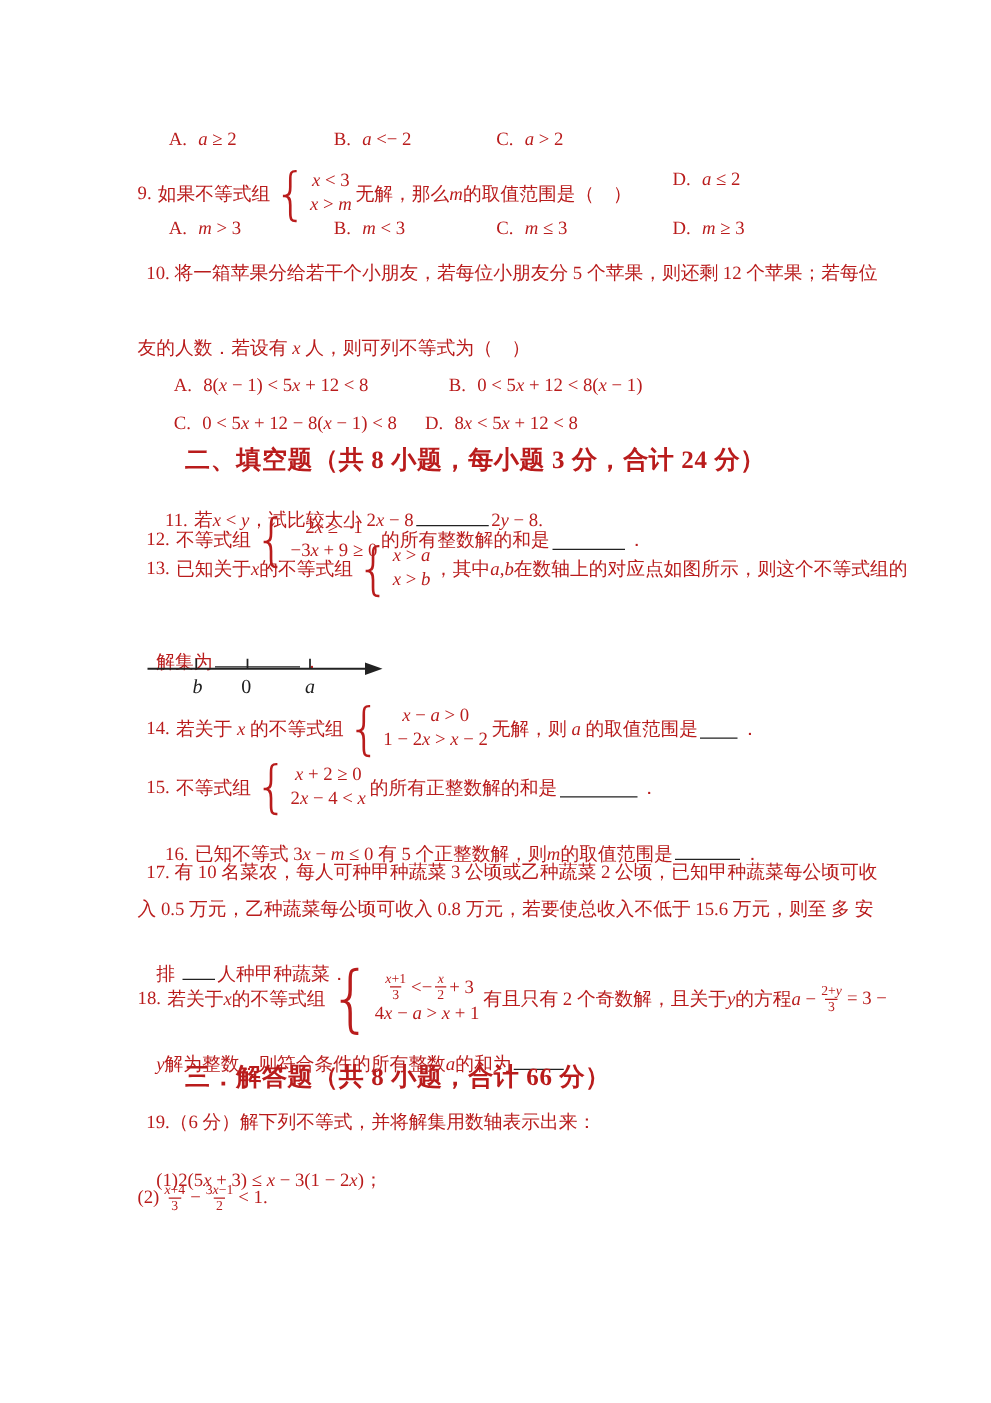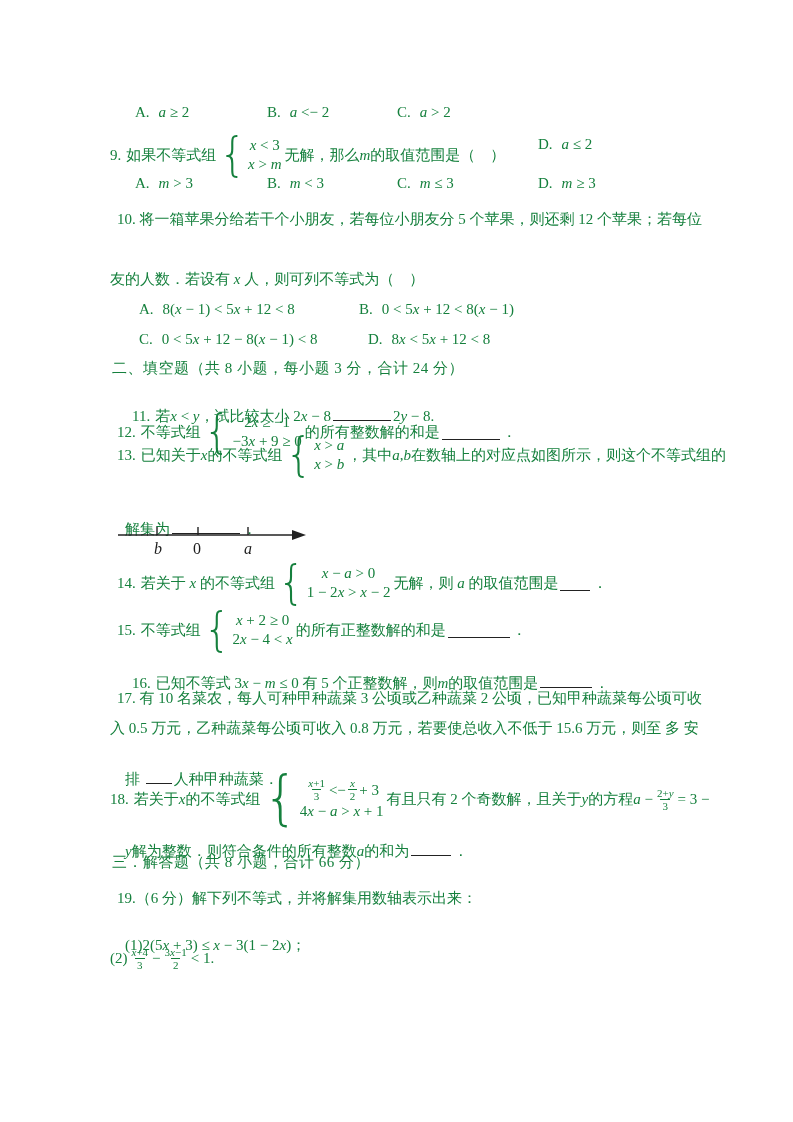--- a/index.html
+++ b/index.html
@@ -3,30 +3,30 @@
 <meta charset="utf-8">
 <style>
   html,body { margin:0; padding:0; background:#e8e8e8; }
   .page {
     position:relative;
     width:793px; height:1122px;
     margin:0 auto;
     background:#ffffff;
     font-family:"Liberation Serif","DejaVu Serif",serif;
     font-size:15px;
-    color:#15803d;
+    color:#b91c1c;
     overflow:hidden;
   }
   .row { position:absolute; white-space:pre; line-height:20px; }
   .frow { position:absolute; display:flex; align-items:center; white-space:pre; }
   .optrow { position:absolute; left:0; width:100%; height:22px; }
   .opt { position:absolute; top:0; white-space:pre; }
   .olabel { margin-right:9px; }
   .qnum { margin-right:5px; }
-  .heading { font-weight:normal; font-size:15px; letter-spacing:0.5px; }
+  .heading { font-weight:bold; font-size:20px; letter-spacing:0.5px;margin-left:36px; }
   .cases { display:inline-flex; align-items:center; margin:0 3px; }
   .brace {
     font-family:"DejaVu Sans",sans-serif;
     font-weight:300; font-size:42px; line-height:1;
     transform:scaleY(1.08);
     margin-right:2px;
   }
   .brace.tall { font-size:54px; }
   .ccol { display:inline-flex; flex-direction:column; align-items:center; }
   .crow { line-height:19px; white-space:pre; }
@@ -81,21 +81,21 @@
 
   <div class="row" style="top:209px; left:117px;">10. 将一箱苹果分给若干个小朋友，若每位小朋友分 5 个苹果，则还剩 12 个苹果；若每位</div>
   <div class="row" style="top:269px; left:110px;">友的人数．若设有 <i>x</i> 人，则可列不等式为（　）</div>
 
   <div class="optrow" style="top:301px;text-decoration:underline;">
     <span class="opt" style="left:139px;"><span class="olabel">A.</span><span>8(<i>x</i> − 1) &lt; 5<i>x</i> + 12 &lt; 8</span></span>
     <span class="opt" style="left:359px;"><span class="olabel">B.</span><span>0 &lt; 5<i>x</i> + 12 &lt; 8(<i>x</i> − 1)</span></span>
   </div>
   <div class="optrow" style="top:331px;">
     <span class="opt" style="left:139px;"><span class="olabel">C.</span><span>0 &lt; 5<i>x</i> + 12 − 8(<i>x</i> − 1) &lt; 8</span></span>
-    <span class="opt" style="left:368px;"><span class="olabel">D.</span><span>8<i>x</i> &lt; 5<i>x</i> + 12 &lt; 8</span></span>
+    <span class="opt" style="left:340px;"><span class="olabel">D.</span><span>8<i>x</i> &lt; 5<i>x</i> + 12 &lt; 8</span></span>
   </div>
 
   <div class="row heading" style="top:358px; left:112px;">二、填空题（共 8 小题，每小题 3 分，合计 24 分）</div>
 
   <div class="row" style="top:385px; left:117px;">
     <span class="qnum">11.</span><span>若<i>x</i> &lt; <i>y</i>，试比较大小 2<i>x</i> − 8</span><span class="blank" style="width:58px;"></span><span>2<i>y</i> − 8.</span>
   </div>
 
   <div class="frow" style="top:411px; left:117px; height:42px;">
     <span class="qnum">12.</span>

